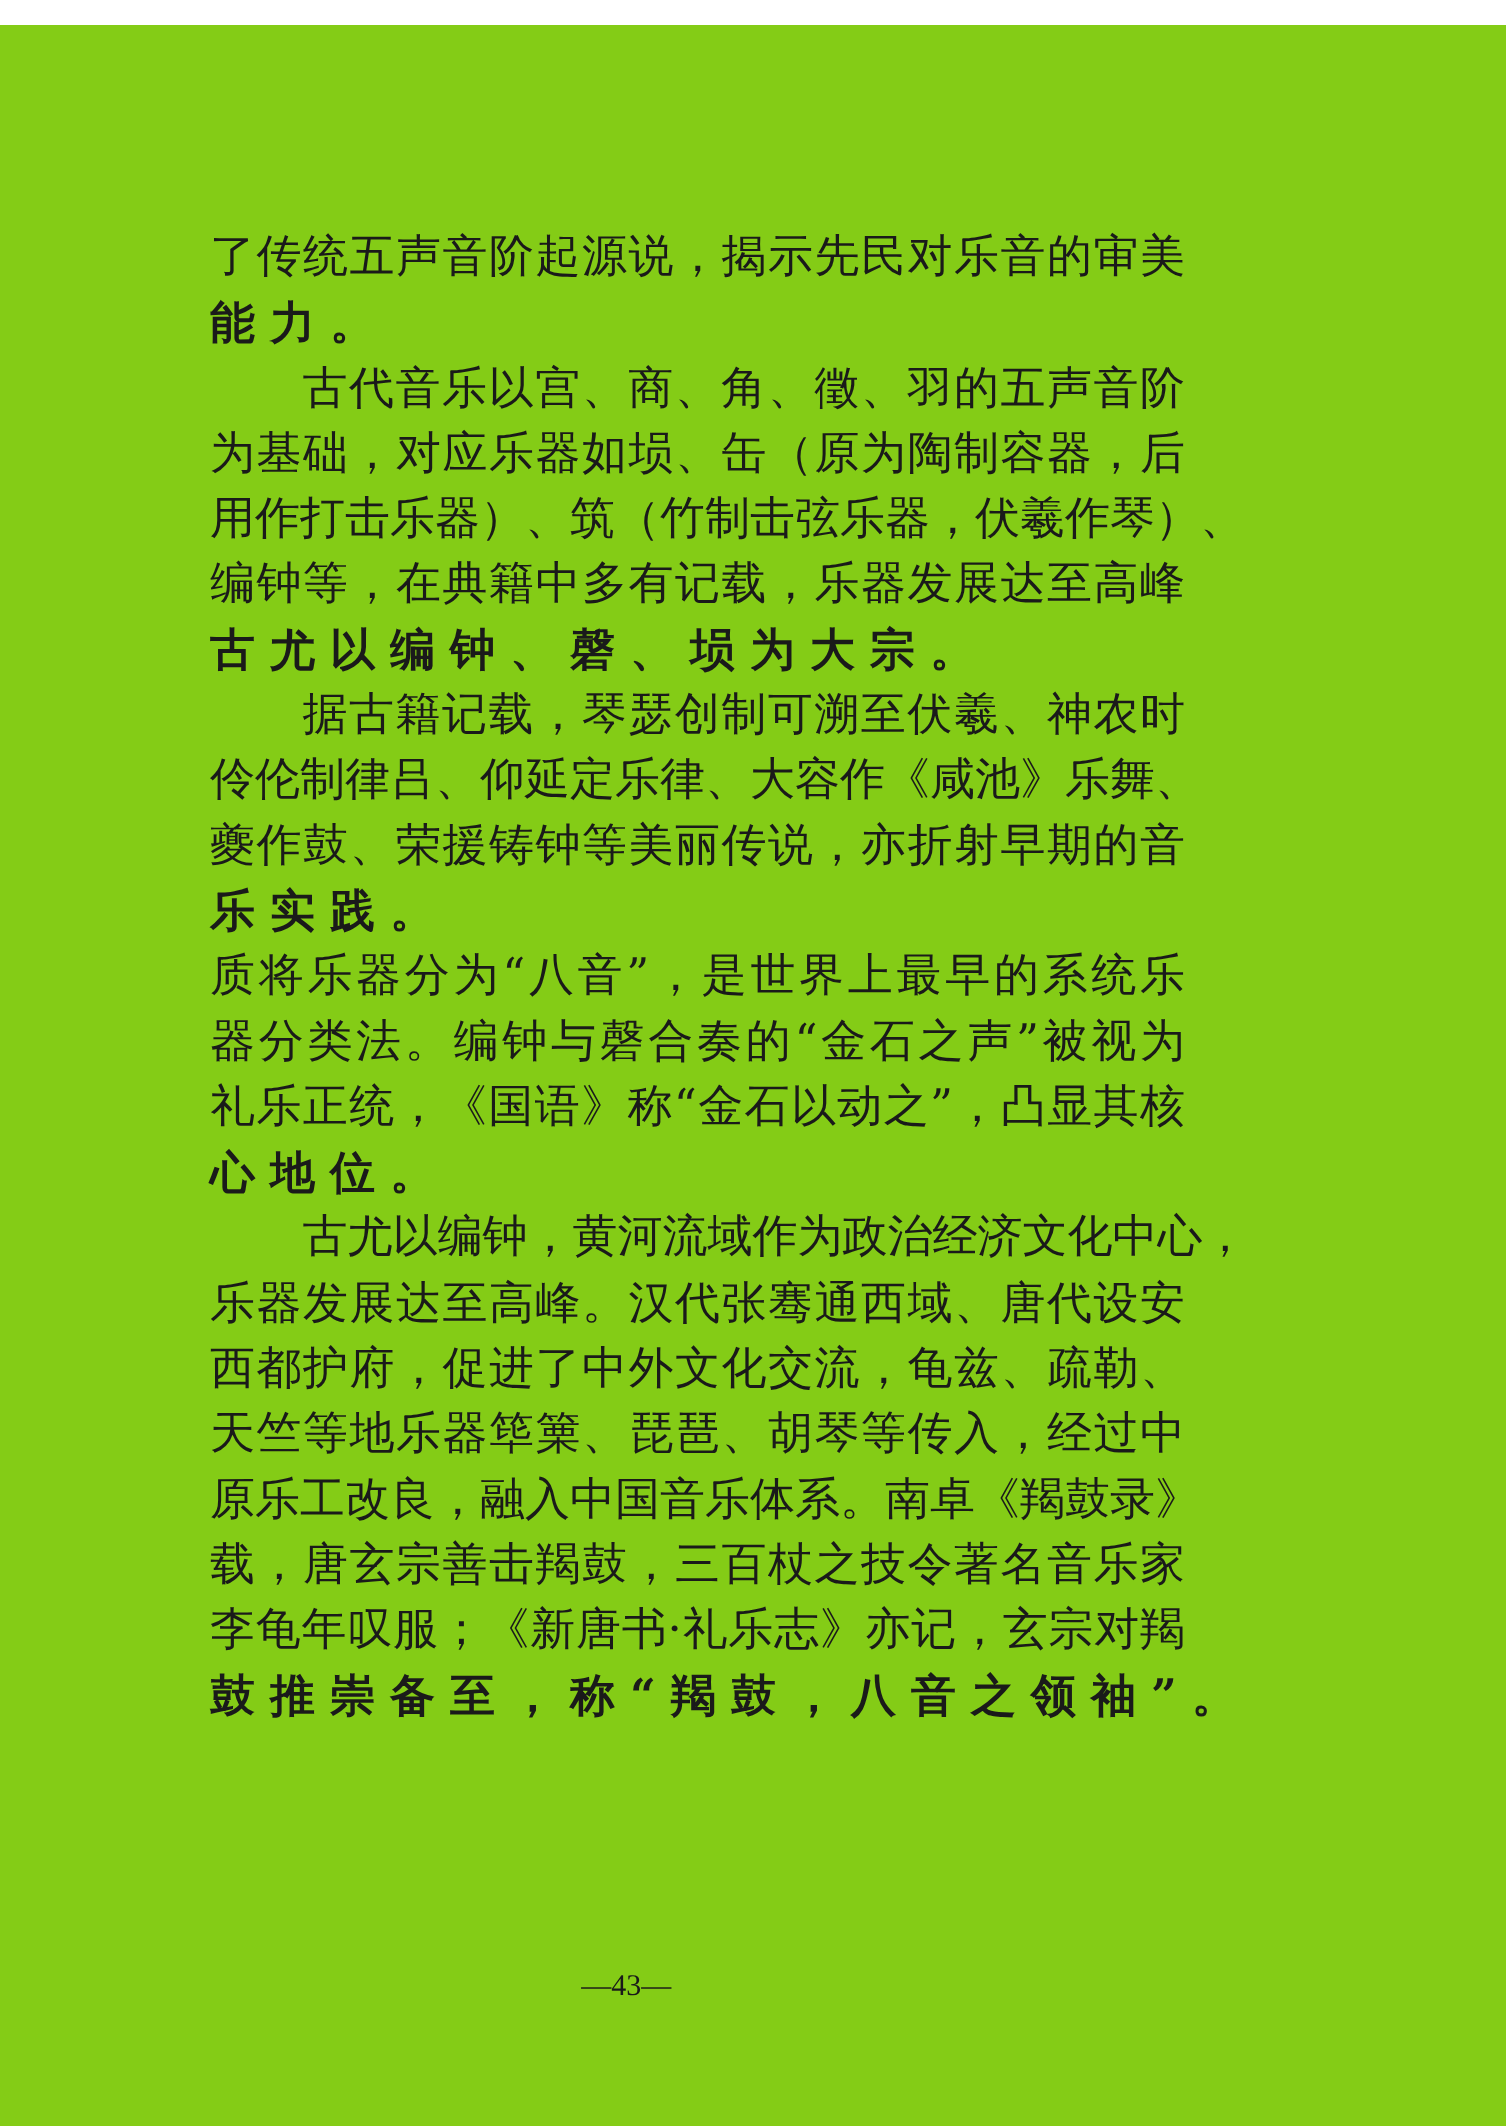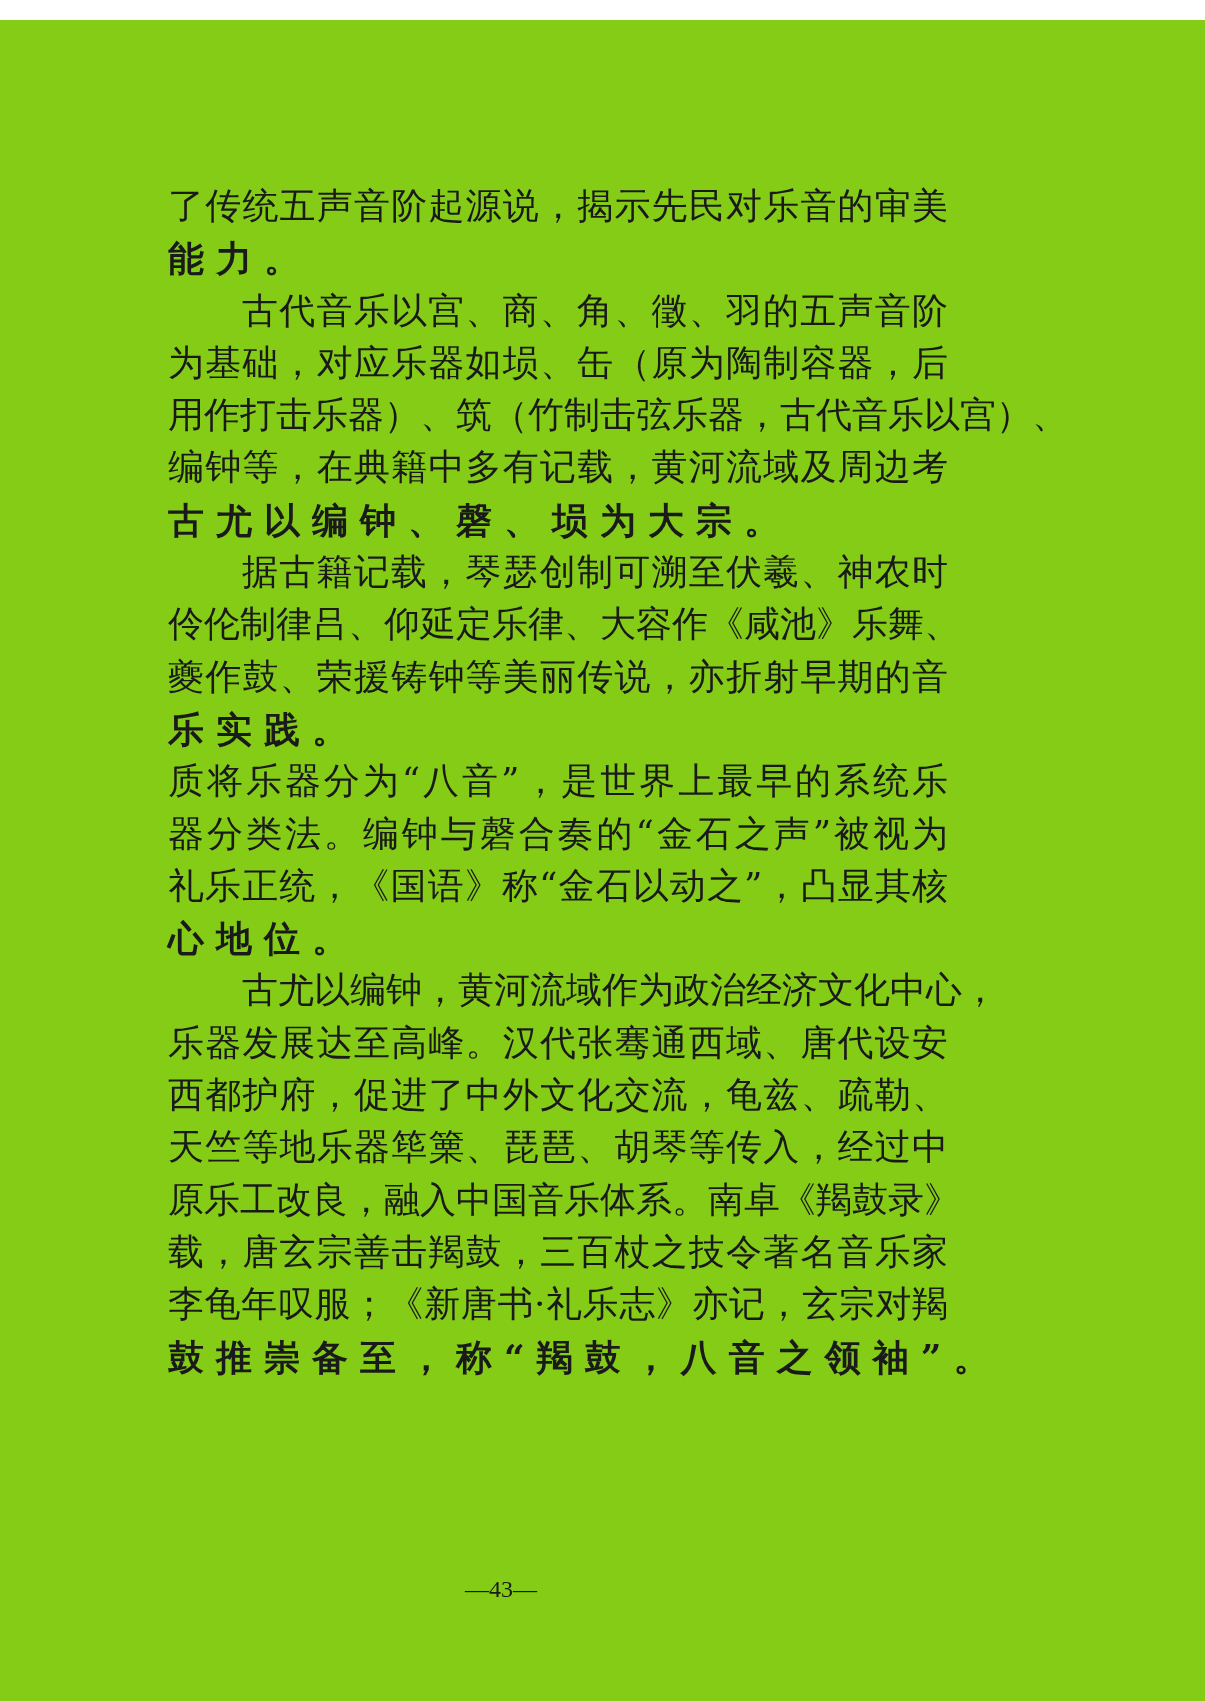--- a/index.html
+++ b/index.html
@@ -61,22 +61,22 @@
 <body>
 
 <div class="page">
   <div class="body-text">
 
     <div class="line">了传统五声音阶起源说，揭示先民对乐音的审美</div>
     <div class="line last">能力。</div>
 
     <div class="line indent">古代音乐以宫、商、角、徵、羽的五声音阶</div>
     <div class="line">为基础，对应乐器如埙、缶（原为陶制容器，后</div>
-    <div class="line">用作打击乐器）、筑（竹制击弦乐器，古代音乐以宫）、</div>
-    <div class="line">编钟等，在典籍中多有记载，黄河流域及周边考</div>
+    <div class="line">用作打击乐器）、筑（竹制击弦乐器，伏羲作琴）、</div>
+    <div class="line">编钟等，在典籍中多有记载，乐器发展达至高峰</div>
     <div class="line last">古尤以编钟、磬、埙为大宗。</div>
 
     <div class="line indent">据古籍记载，琴瑟创制可溯至伏羲、神农时</div>
     <div class="line">伶伦制律吕、仰延定乐律、大容作《咸池》乐舞、</div>
     <div class="line">夔作鼓、荣援铸钟等美丽传说，亦折射早期的音</div>
     <div class="line last">乐实践。</div>
 
     <div class="line">质将乐器分为“八音”，是世界上最早的系统乐</div>
     <div class="line">器分类法。编钟与磬合奏的“金石之声”被视为</div>
     <div class="line">礼乐正统，《国语》称“金石以动之”，凸显其核</div>

